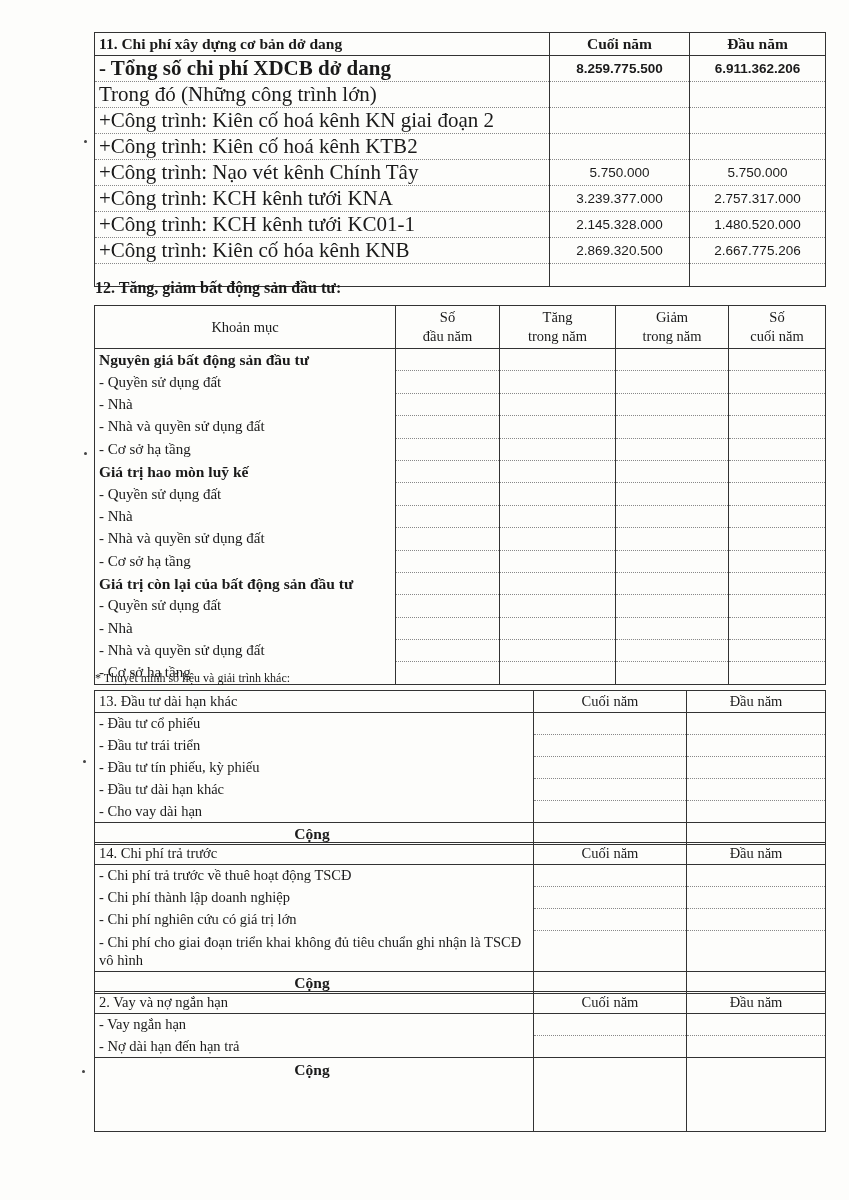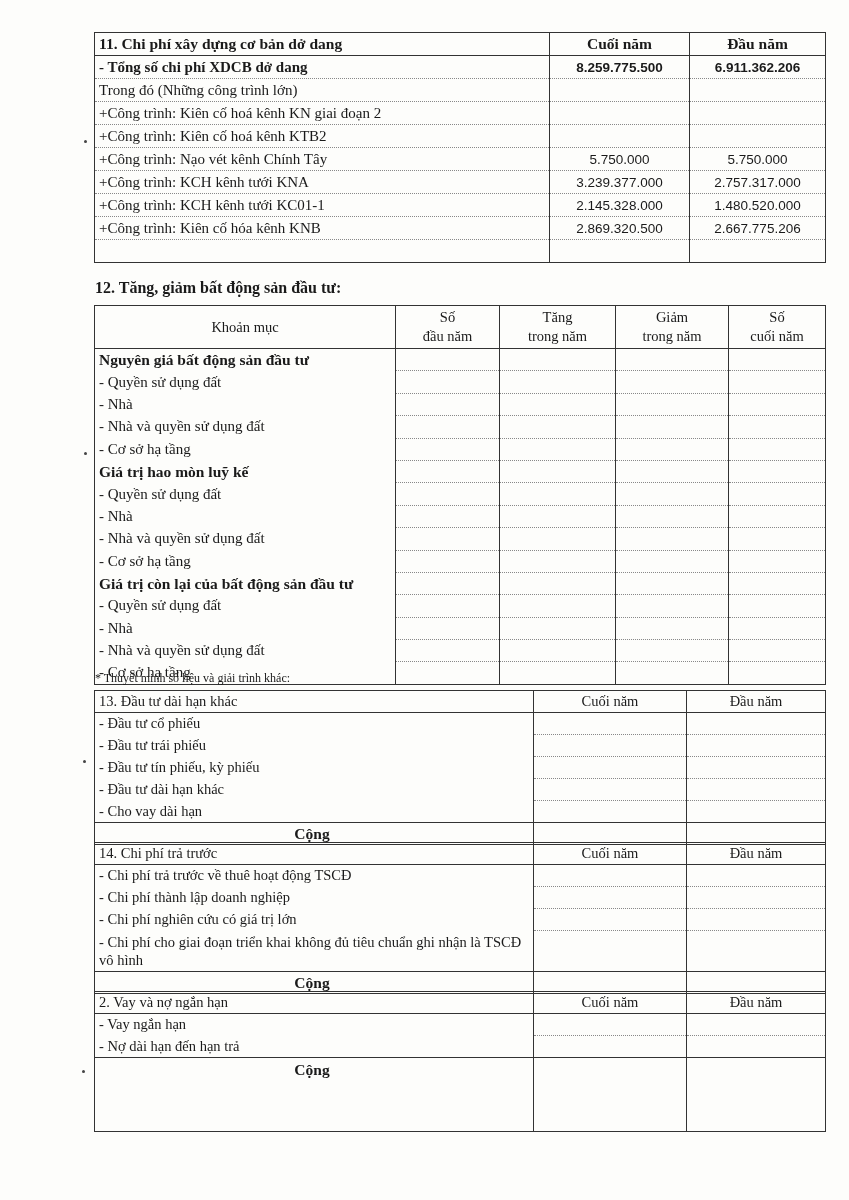--- a/index.html
+++ b/index.html
@@ -6,21 +6,21 @@
   body {
     width: 849px; height: 1200px; background: #fdfdfb; position: relative;
     font-family: "Liberation Serif", serif; color: #1a1a1a; overflow: hidden;
   }
   .abs { position: absolute; }
   table { border-collapse: collapse; position: absolute; table-layout: fixed; }
   td { padding: 0 4px; vertical-align: middle; overflow: hidden; white-space: nowrap; }
 
   
   #t11 { left: 94px; top: 32px; width: 731px; border: 1.5px solid #333; }
-  #t11 td { height: 22px; font-size: 15px; border-bottom: 1px dotted #888; }
+  #t11 td { height: 22px; font-size: 21px; border-bottom: 1px dotted #888; }
   #t11 td.c1, #t11 td.c2 { border-left: 1px solid #333; text-align: center; font-family: "Liberation Sans", sans-serif; font-size: 13.5px; }
   #t11 tr.hdr td { font-weight: bold; font-size: 15.5px; border-bottom: 1px solid #333; }
   #t11 tr.hdr td.c1, #t11 tr.hdr td.c2 { text-align: center; font-family: "Liberation Serif", serif; font-size: 15.5px; }
   #t11 tr.total td { font-weight: bold; }
   #t11 tr.total td.c1, #t11 tr.total td.c2 { font-weight: bold; }
   #t11 tr.last td { height: 22px; border-bottom: none; }
 
   #h12 { left: 95px; top: 279px; font-size: 16px; font-weight: bold; }
 
   
@@ -270,21 +270,21 @@
     <td class="c2">Đầu năm</td>
   </tr>
   </tbody>
     <tbody id="t13-body">
       <tr>
         <td class="label">- Đầu tư cổ phiếu</td>
         <td class="c1"></td>
         <td class="c2"></td>
       </tr>
       <tr>
-        <td class="label">- Đầu tư trái phiếu</td>
+        <td class="label">- Đầu tư trái triển</td>
         <td class="c1"></td>
         <td class="c2"></td>
       </tr>
       <tr>
         <td class="label">- Đầu tư tín phiếu, kỳ phiếu</td>
         <td class="c1"></td>
         <td class="c2"></td>
       </tr>
       <tr>
         <td class="label">- Đầu tư dài hạn khác</td>

